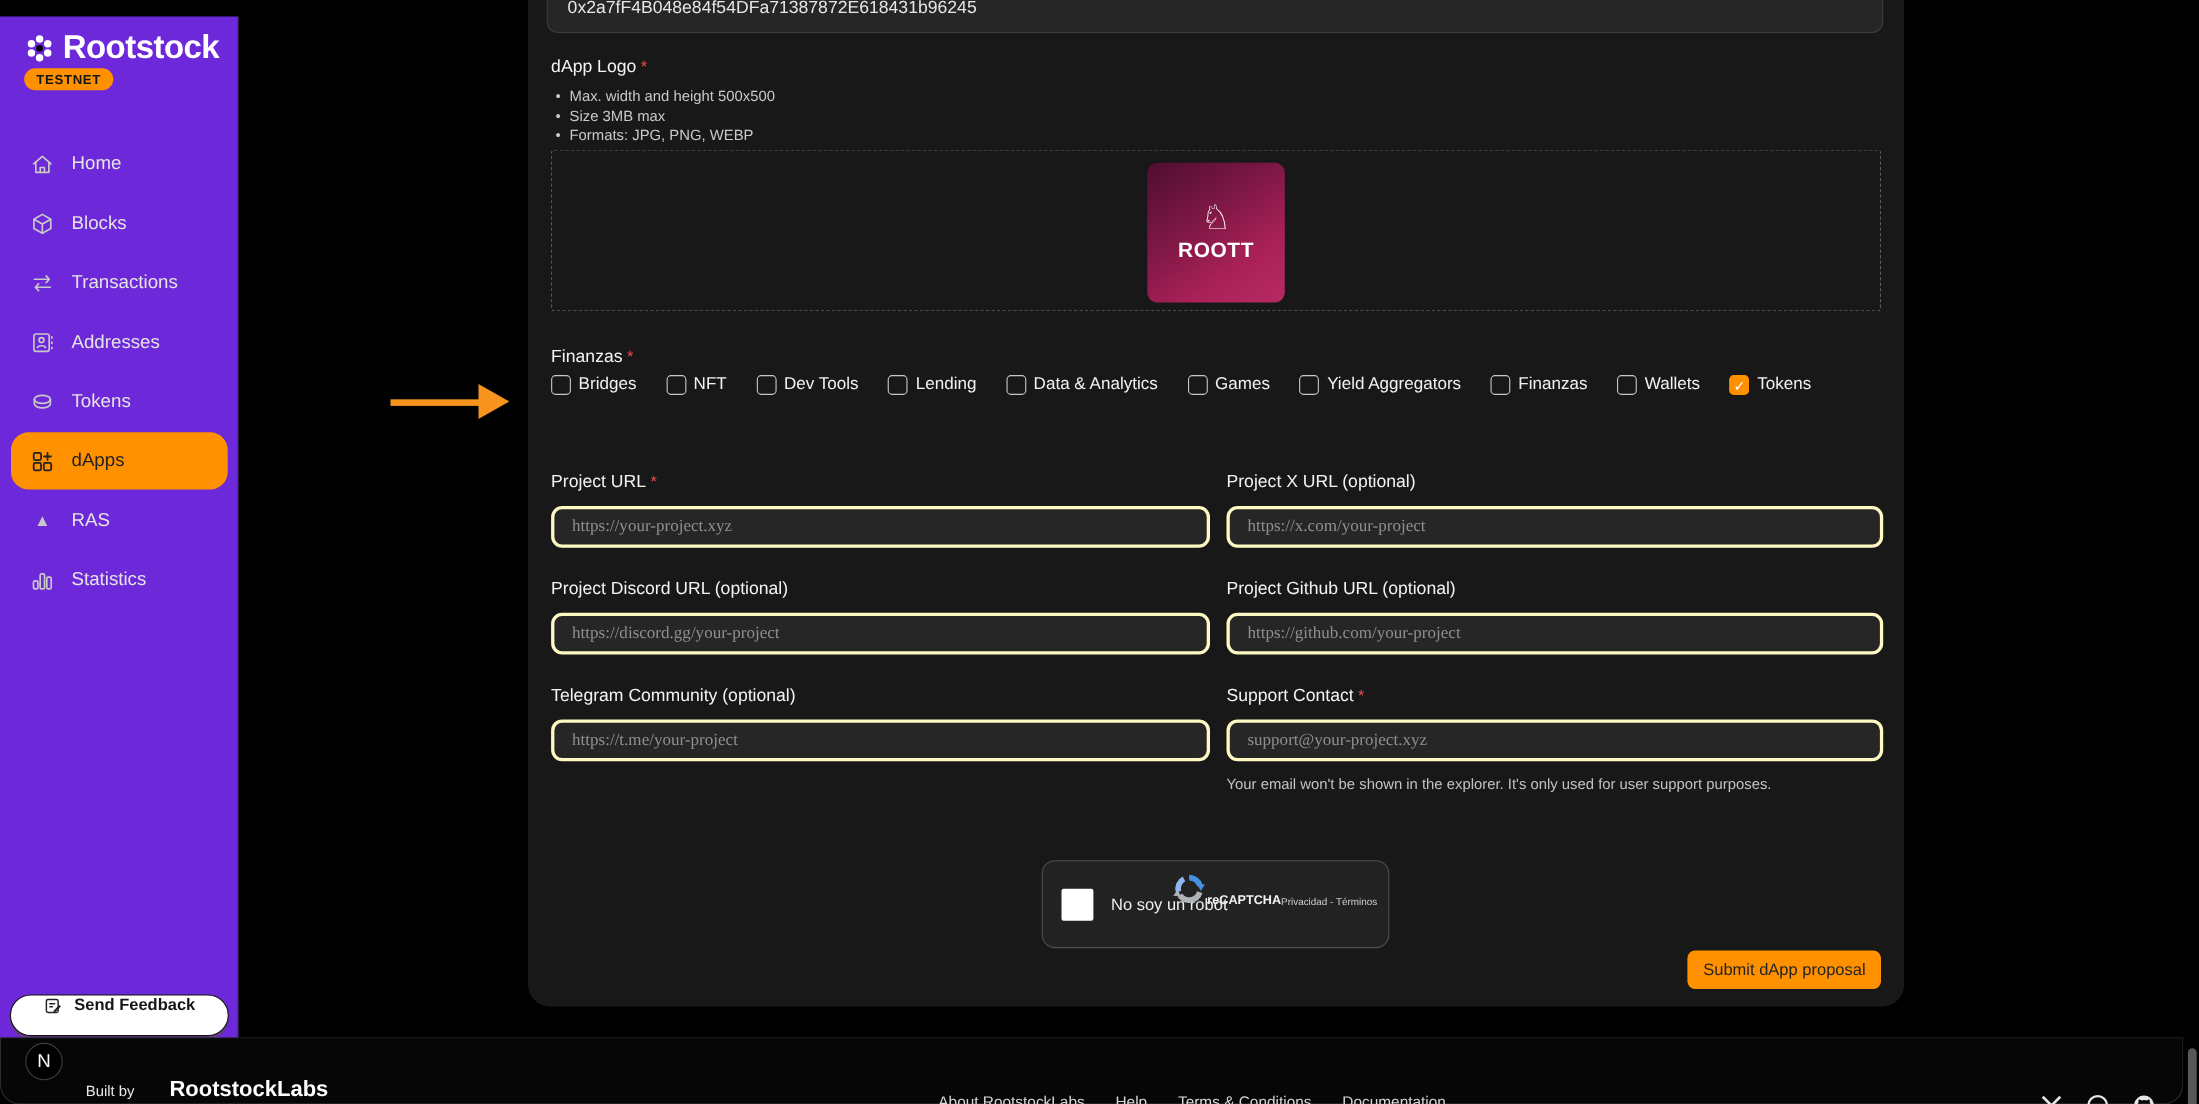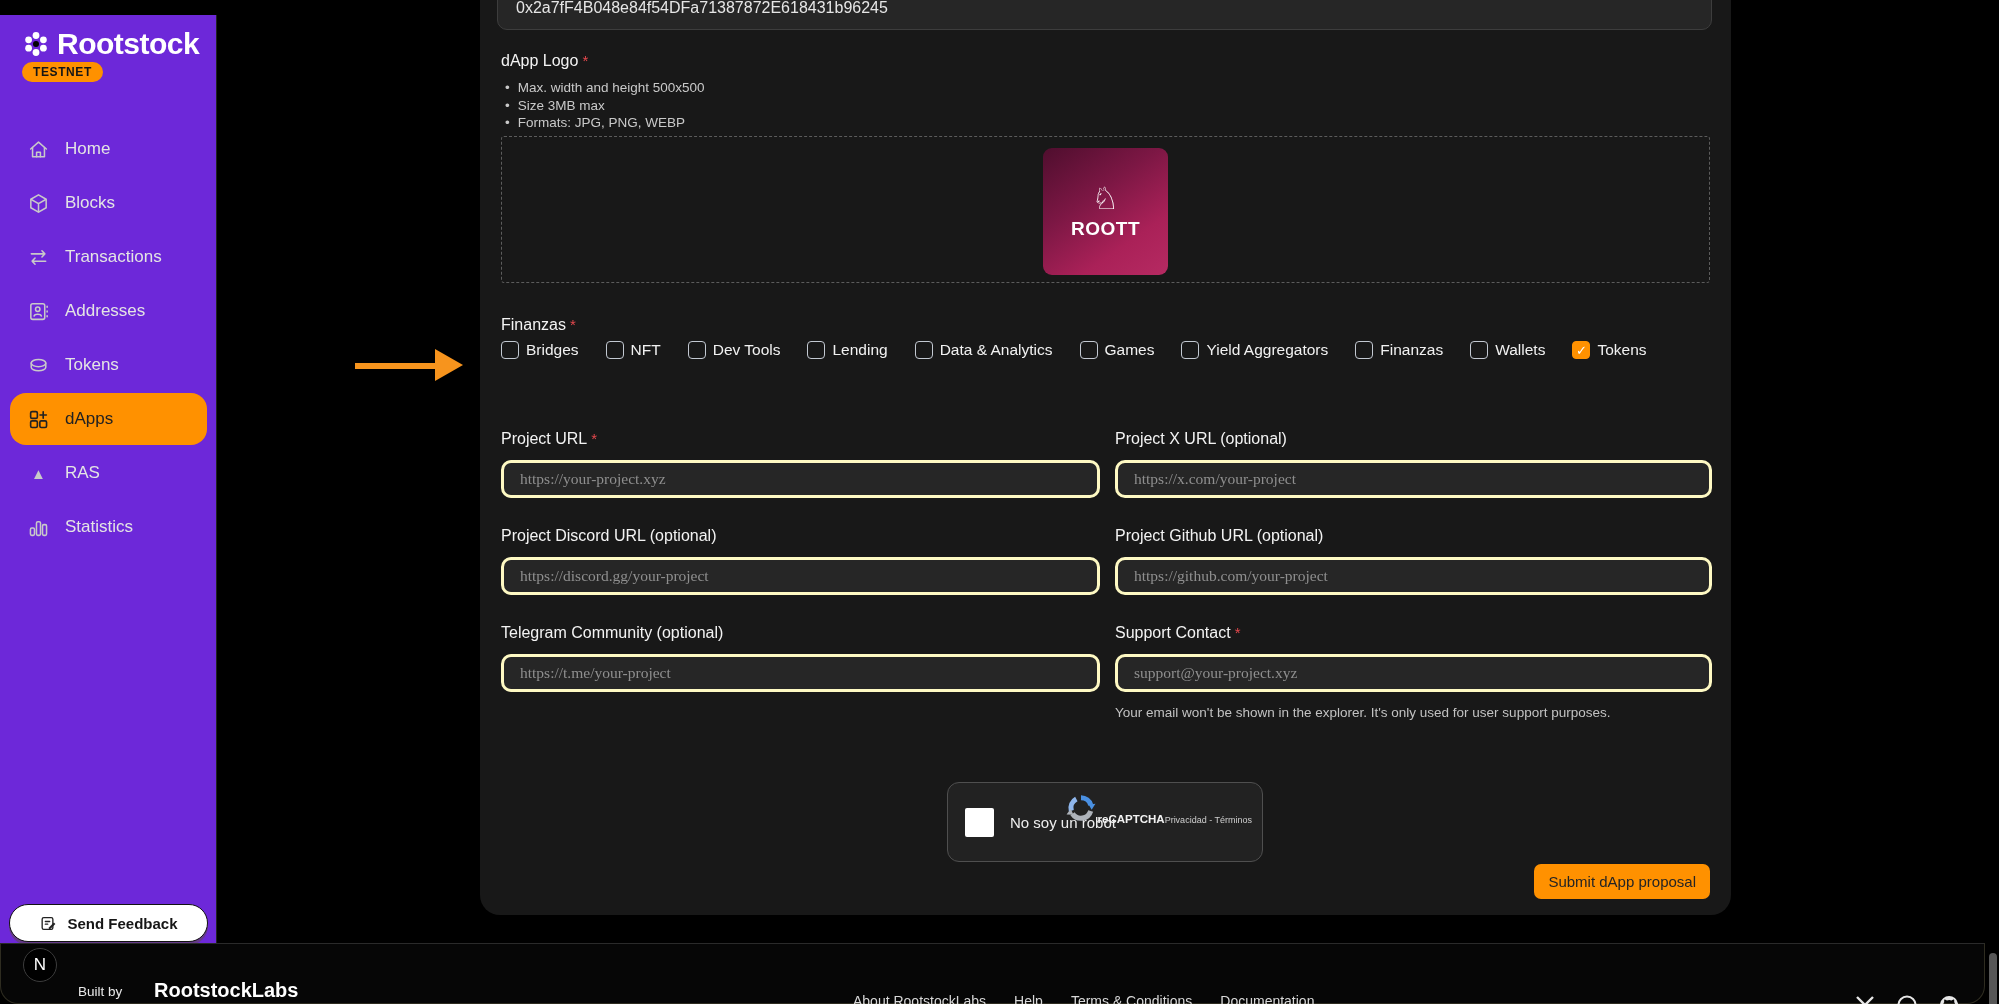--- a/index.html
+++ b/index.html
@@ -13,21 +13,21 @@
   .sidebar { position:absolute; left:0; top:15px; width:217px; height:943px; border-right:1px solid #232323; background:#6d28d9; }
   .brand { position:absolute; left:22px; top:12px; display:flex; align-items:center; gap:7px; }
   .brand-name { font-size:30px; font-weight:bold; color:#fff; letter-spacing:-0.5px; }
   .badge { position:absolute; left:22px; top:47px; background:#ff9100; color:#161616; font-size:12px; font-weight:bold; letter-spacing:.6px; padding:3px 11px; border-radius:12px; }
   .nav { position:absolute; left:0; top:107px; width:217px; }
   .nav-item { height:54px; display:flex; align-items:center; gap:15px; padding-left:27px; color:#e4e4e4; font-size:17px; cursor:pointer; }
   .nav-item .nicon { width:23px; height:23px; color:#c9c9c9; display:flex; align-items:center; justify-content:center; }
   .nav-item.active { background:#ff9100; color:#222; border-radius:16px; margin:1px 10px; height:52px; padding-left:17px; }
   .nav-item.active .nicon { color:#222; }
   .tri-icon::before { content:"▲"; font-size:15px; line-height:1; }
-  .feedback-btn { position:absolute; left:9px; top:889px; width:199px; height:38px; background:#fff; border:1px solid #111; border-radius:19px; display:flex; align-items:center; justify-content:center; gap:9px; color:#161616; font-size:15px; font-weight:bold; box-shadow:0 3px 0 rgba(90,80,40,.45); cursor:pointer; }
+  .feedback-btn { position:absolute; left:9px; top:889px; width:199px; height:38px; background:#fff; border:1px solid #111; border-radius:19px; display:flex; align-items:flex-start; justify-content:center; gap:9px; color:#161616; font-size:15px; font-weight:bold; box-shadow:0 3px 0 rgba(90,80,40,.45); cursor:pointer; }
   .feedback-btn .nicon{ width:19px; height:19px; color:#222; }
   
   .card { position:absolute; left:480px; top:-40px; width:1251px; height:955px; background:#181818; border-radius:20px; }
   .addr-input { position:absolute; left:17px; top:26px; width:1215px; height:44px; background:#262626; border:1px solid #3d3d3d; border-radius:10px; color:#e6e6e6; font-size:16px; padding:0 18px; font-family:"Liberation Sans","DejaVu Sans",sans-serif; }
   .flabel { font-size:16px; color:#f3f3f3; }
   .req { color:#e5484d; margin-left:4px; font-size:15px; }
   .lbl-logo { position:absolute; left:21px; top:92px; }
   .bullets { position:absolute; left:25px; top:119px; font-size:13.5px; color:#c9c9c9; line-height:17.5px; }
   .bullets div::before { content:"•"; margin-right:8px; color:#c9c9c9; }
   .upload-box { position:absolute; left:21px; top:176px; width:1209px; height:147px; border:1px dashed #5c5c5c; border-radius:3px; display:flex; justify-content:center; }

